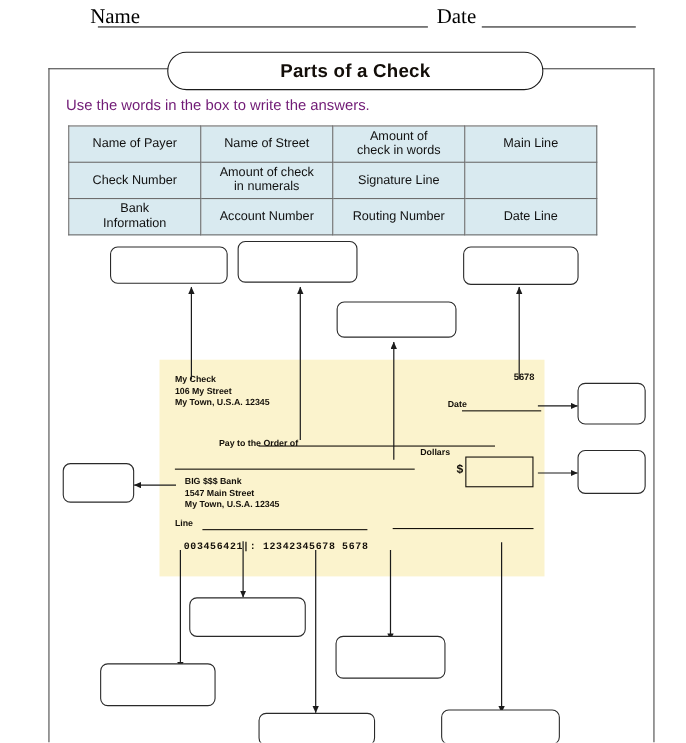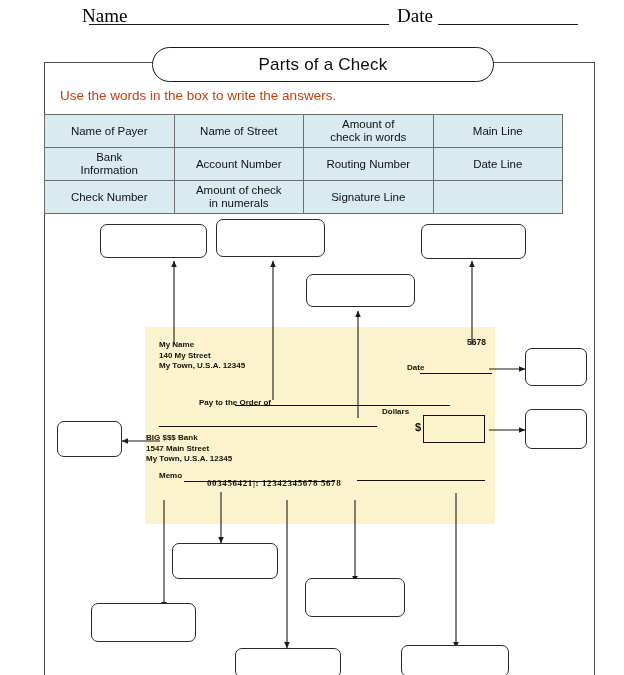--- a/index.html
+++ b/index.html
@@ -64,41 +64,41 @@
     border-radius: 18px;
     background: #ffffff;
     display: flex;
     align-items: center;
     justify-content: center;
     box-sizing: border-box;
     z-index: 6;
   }
   #title-text {
     font-size: 17px;
-    font-weight: normal;
+    font-weight: bold;
     letter-spacing: .2px;
     color: #120d08;
   }
 
   
   #instruction {
     position: absolute;
     left: 60px;
     top: 88px;
     font-size: 13.5px;
-    color: #c2410c;
+    color: #701a75;
     white-space: nowrap;
   }
 
   
   #word-bank {
     position: absolute;
-    left: 44px;
+    left: 62px;
     top: 114px;
-    width: 519px;
+    width: 481px;
     border-collapse: collapse;
     table-layout: fixed;
     border-radius: 29px;
   }
   #word-bank td {
     border: 1px solid #6d6d6d;
     background: #d9eaf0;
     text-align: center;
     vertical-align: middle;
     font-size: 11.5px;
@@ -122,35 +122,34 @@
     position: absolute;
     font-size: 8px;
     font-weight: bold;
     line-height: 10.5px;
     color: #14100a;
     white-space: nowrap;
   }
   #payer-block { left: 14px; top: 13px; }
   #check-number-top { left: 322px; top: 10px; font-size: 8.5px; }
   #date-word { left: 262px; top: 36px; }
-  #bank-block { left: 1px; top: 106px; }
+  #bank-block { left: 23px; top: 106px; }
   #pay-to-word { left: 14px; top: 71px; margin-left: 40px; }
   #dollars-word { left: 237px; top: 80px; }
   #dollar-sign {
     left: 270px; top: 95px;
     font-size: 11px; font-weight: bold;
   }
   #memo-word { left: 14px; top: 144px; }
   #micr-line {
-    left: 22px; top: 151px;
-    font-family: Liberation Serif, serif;
+    left: 22px; top: 165px;
+    font-family: Liberation Mono, monospace;
     font-size: 9px;
     font-weight: bold;
     letter-spacing: .6px;
-    margin-left: 40px;
   }
   .chk-rule {
     position: absolute;
     border-bottom: 1.2px solid #14100a;
     height: 0;
   }
   #date-rule-chk   { left: 275px; top: 46px;  width: 72px; }
   #payto-rule      { left: 90px;  top: 78px;  width: 215px; }
   #amount-words-rule { left: 14px; top: 99px; width: 218px; }
   #memo-rule       { left: 39px;  top: 154px; width: 150px; }
@@ -203,38 +202,38 @@
 
 <table id="word-bank">
   <tbody id="word-bank-body">
       <tr>
         <td>Name of Payer</td>
         <td>Name of Street</td>
         <td>Amount of<br>check in words</td>
         <td>Main Line</td>
       </tr>
       <tr>
+        <td>Check Number</td>
+        <td>Amount of check<br>in numerals</td>
+        <td>Signature Line</td>
+        <td></td>
+      </tr>
+      <tr>
         <td>Bank<br>Information</td>
         <td>Account Number</td>
         <td>Routing Number</td>
         <td>Date Line</td>
       </tr>
-      <tr>
-        <td>Check Number</td>
-        <td>Amount of check<br>in numerals</td>
-        <td>Signature Line</td>
-        <td></td>
-      </tr>
     </tbody>
 </table>
 
 <div id="check">
   <div class="chk" id="payer-block">
-    <span>My Name</span><br>
-    <span>140 My Street</span><br>
+    <span>My Check</span><br>
+    <span>106 My Street</span><br>
     <span>My Town, U.S.A. 12345</span>
   </div>
 
   <div class="chk" id="check-number-top">5678</div>
 
   <div class="chk" id="date-word">Date</div>
   <div class="chk-rule" id="date-rule-chk"></div>
 
   <div class="chk" id="pay-to-word">Pay to the Order of</div>
   <div class="chk-rule" id="payto-rule"></div>
@@ -243,21 +242,21 @@
   <div class="chk" id="dollars-word">Dollars</div>
   <div class="chk" id="dollar-sign">$</div>
   <div id="amount-box"></div>
 
   <div class="chk" id="bank-block">
     <span>BIG $$$ Bank</span><br>
     <span>1547 Main Street</span><br>
     <span>My Town, U.S.A. 12345</span>
   </div>
 
-  <div class="chk" id="memo-word">Memo</div>
+  <div class="chk" id="memo-word">Line</div>
   <div class="chk-rule" id="memo-rule"></div>
   <div class="chk-rule" id="signature-rule"></div>
 
   <div class="chk" id="micr-line">003456421|:  12342345678   5678</div>
 </div>
 
 <div id="answer-boxes-layer">
     <div class="answer-box" style="left: 100px; top: 224px; width: 107px; height: 34px;"></div>
     <div class="answer-box" style="left: 216px; top: 219px; width: 109px; height: 38px;"></div>
     <div class="answer-box" style="left: 306px; top: 274px; width: 109px; height: 33px;"></div>

